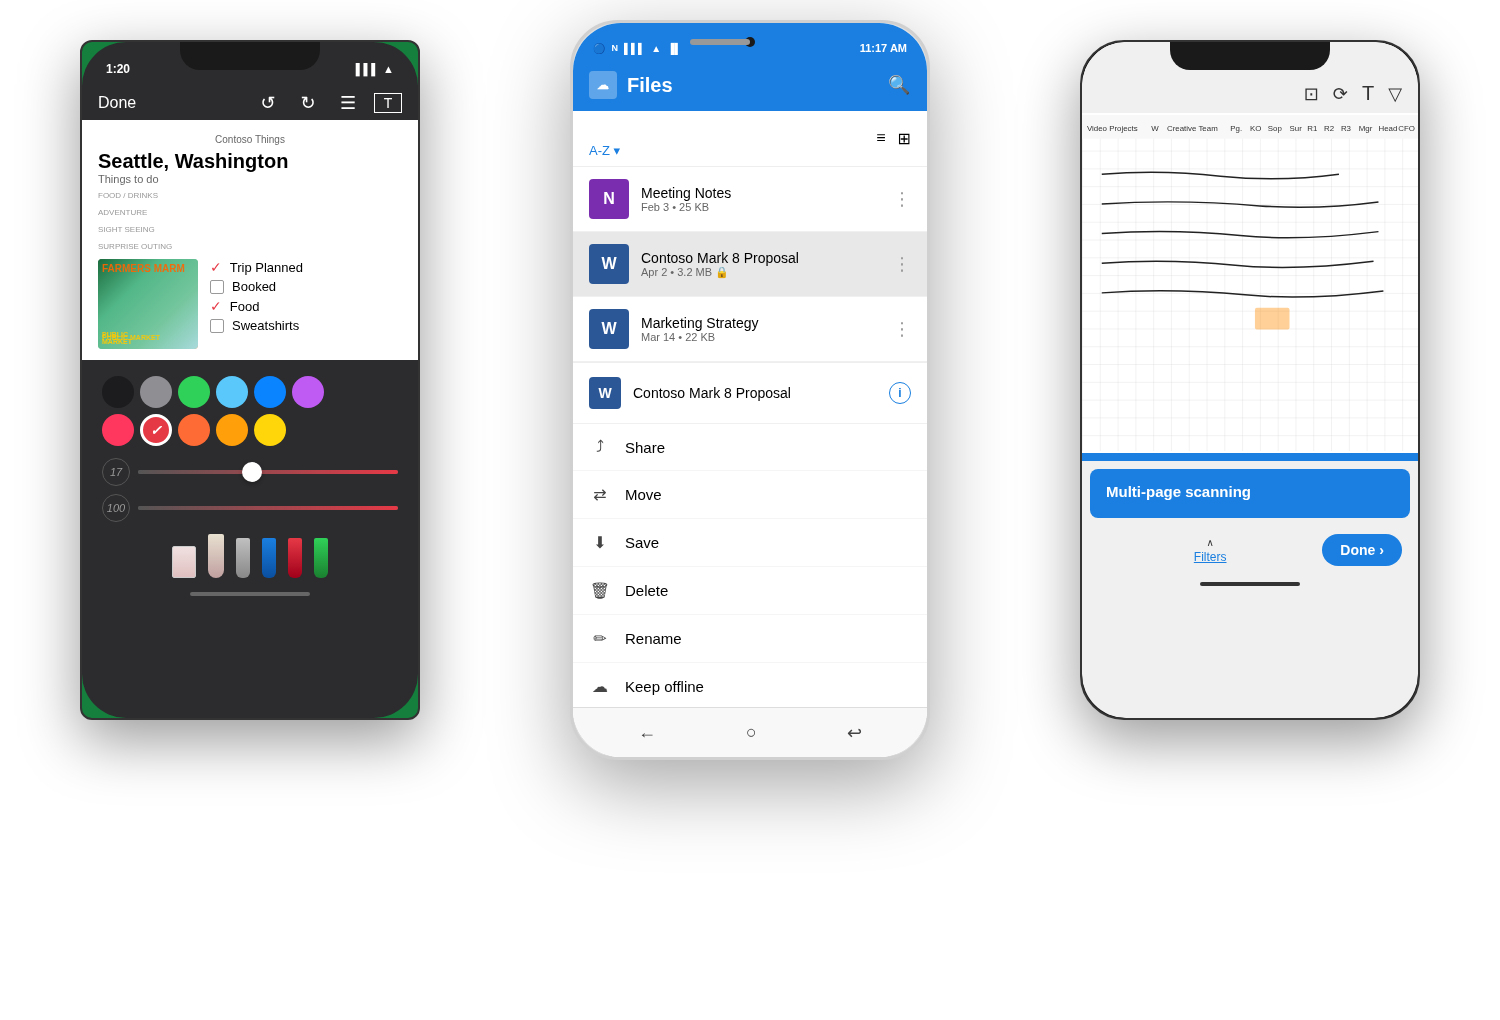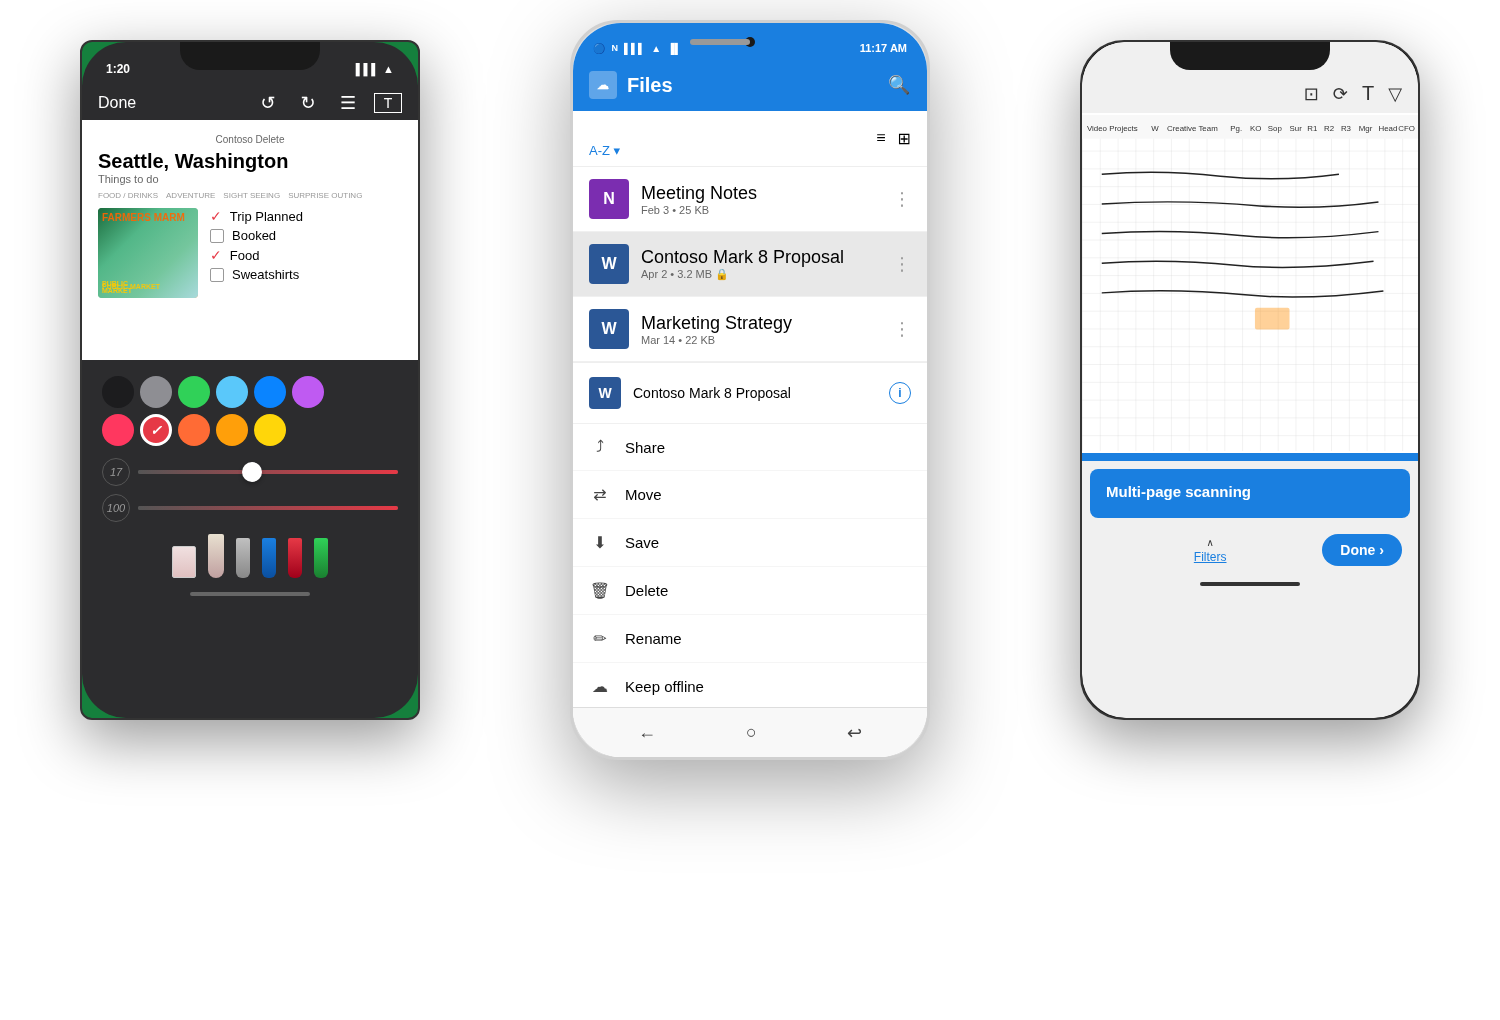--- a/index.html
+++ b/index.html
@@ -109,20 +109,21 @@
       color: #666;
       margin-bottom: 6px;
     }
     .phone-left .note-tabs {
       display: flex;
       gap: 8px;
       margin-bottom: 8px;
       font-size: 8px;
       color: #999;
       text-transform: uppercase;
+      flex-direction: column;
     }
     .note-image {
       width: 100px;
       height: 90px;
       background: linear-gradient(135deg, #2d6a4f 0%, #74c69d 50%, #f4a261 100%);
       border-radius: 4px;
       float: left;
       margin-right: 12px;
       margin-bottom: 4px;
       position: relative;
@@ -382,21 +383,21 @@
       justify-content: center;
       color: white;
       font-weight: 700;
       font-size: 16px;
       flex-shrink: 0;
     }
     .file-info {
       flex: 1;
     }
     .file-name {
-      font-size: 18px;
+      font-size: 14px;
       color: #000;
       font-weight: 500;
     }
     .file-meta {
       font-size: 11px;
       color: #666;
     }
     .file-more {
       color: #999;
       font-size: 18px;
@@ -611,21 +612,21 @@
 
       <div class="toolbar">
         <span class="done-btn">Done</span>
         <span class="tool-icon">↺</span>
         <span class="tool-icon">↻</span>
         <span class="tool-icon">☰</span>
         <span class="tool-icon" style="border:1px solid white;padding:1px 3px;font-size:14px;">T</span>
       </div>
 
       <div class="note-content">
-        <div class="note-title-small">Contoso Delete</div>
+        <div class="note-title-small">Contoso Things</div>
         <div class="note-heading">Seattle, Washington</div>
         <div class="note-sub">Things to do</div>
         <div class="note-tabs">
           <span>FOOD / DRINKS</span>
           <span>ADVENTURE</span>
           <span>SIGHT SEEING</span>
           <span>SURPRISE OUTING</span>
         </div>
         <div style="overflow:hidden;">
           <div class="note-image">

